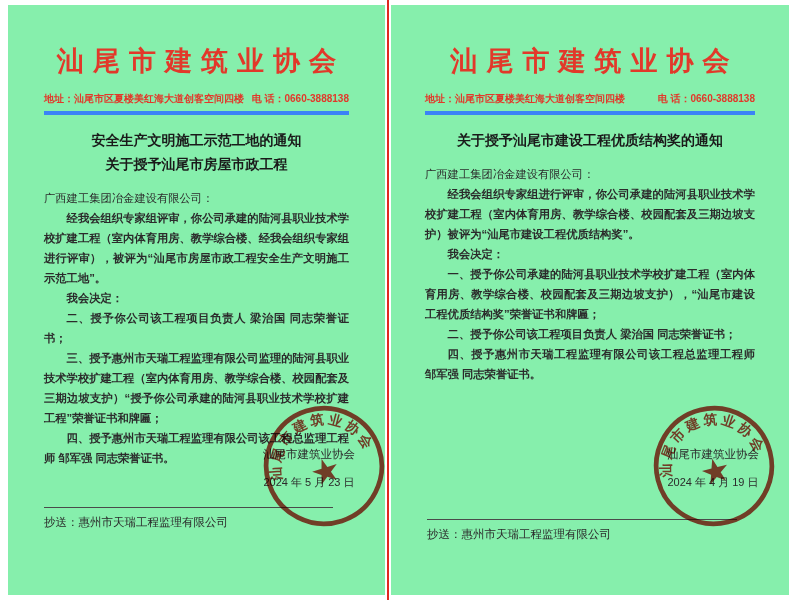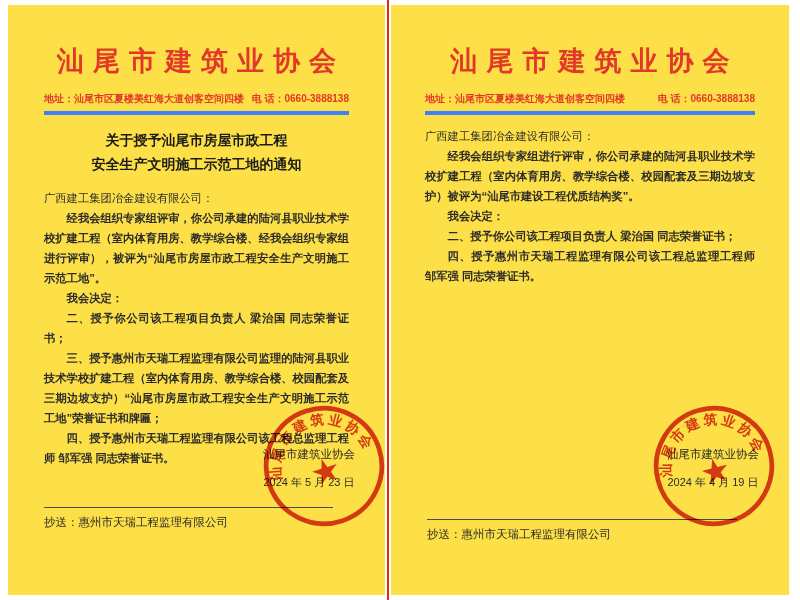--- a/index.html
+++ b/index.html
@@ -1,20 +1,20 @@
 <!DOCTYPE html>
 <html><head>
 <meta charset="utf-8">
 <style>
   * { margin:0; padding:0; box-sizing:border-box; }
   html,body { width:800px; height:600px; overflow:hidden; background:#ffffff;
               font-family:"Liberation Sans","DejaVu Sans",sans-serif; }
   .screen { position:relative; width:800px; height:600px; background:#ffffff; }
 
-  .page { position:absolute; top:5px; height:590px; background:#fde047; padding:0 36px; }
+  .page { position:absolute; top:5px; height:590px; background:#86efac; padding:0 36px; }
   .page-left  { left:8px;   width:377px; }
   .page-right { left:391px; width:398px; padding:0 34px; }
 
   .divider { position:absolute; left:387px; top:0; width:2px; height:600px; background:#e0281e; }
 
   .org-name { margin-top:38px; text-align:center; color:#e2382a; font-weight:bold;
               font-size:27px; letter-spacing:9px; text-indent:9px; white-space:nowrap; }
 
   .addr-row { display:flex; justify-content:space-between; align-items:baseline;
               margin-top:13px; padding-bottom:5px; border-bottom:4px solid #3b82f6;
@@ -47,29 +47,29 @@
 
 <div class="screen">
 
   <div class="page page-left">
     <h1 class="org-name">汕尾市建筑业协会</h1>
     <div class="addr-row">
       <span>地址：汕尾市区夏楼美红海大道创客空间四楼</span>
       <span>电 话：0660-3888138</span>
     </div>
     <div class="doc-title">
+      <h2>安全生产文明施工示范工地的通知</h2>
       <h2>关于授予汕尾市房屋市政工程</h2>
-      <h2>安全生产文明施工示范工地的通知</h2>
     </div>
     <div class="body">
       <p class="salutation">广西建工集团冶金建设有限公司：</p>
       <p class="indent">经我会组织专家组评审，你公司承建的陆河县职业技术学校扩建工程（室内体育用房、教学综合楼、经我会组织专家组进行评审），被评为“汕尾市房屋市政工程安全生产文明施工示范工地”。</p>
       <p class="indent">我会决定：</p>
       <p class="indent">二、授予你公司该工程项目负责人 梁治国 同志荣誉证书；</p>
-      <p class="indent">三、授予惠州市天瑞工程监理有限公司监理的陆河县职业技术学校扩建工程（室内体育用房、教学综合楼、校园配套及三期边坡支护）“汕尾市房屋市政工程安全生产文明施工示范工地”荣誉证书和牌匾；</p>
+      <p class="indent">三、授予惠州市天瑞工程监理有限公司监理的陆河县职业技术学校扩建工程（室内体育用房、教学综合楼、校园配套及三期边坡支护）“授予你公司承建的陆河县职业技术学校扩建工程”荣誉证书和牌匾；</p>
       <p class="indent">四、授予惠州市天瑞工程监理有限公司该工程总监理工程师 邹军强 同志荣誉证书。</p>
     </div>
     <div class="signature">
       <div>汕尾市建筑业协会</div>
       <div class="sig-date">2024 年 5 月 23 日</div>
     </div>
     <div class="seal">
       <svg viewBox="0 0 120 120" width="126" height="126">
         <circle cx="60" cy="60" r="55" fill="none" stroke="#d0271e" stroke-width="4.5"></circle>
         <path id="sealArcL" d="M 18,62 A 42,42 0 0 1 102,62" fill="none"></path>
@@ -86,24 +86,28 @@
   </div>
 
   <div class="divider"></div>
 
   <div class="page page-right">
     <h1 class="org-name">汕尾市建筑业协会</h1>
     <div class="addr-row">
       <span>地址：汕尾市区夏楼美红海大道创客空间四楼</span>
       <span>电 话：0660-3888138</span>
     </div>
+    <div class="doc-title">
+      <h2>关于授予汕尾市建设工程优质结构奖的通知</h2>
+    </div>
     <div class="body">
       <p class="salutation">广西建工集团冶金建设有限公司：</p>
       <p class="indent">经我会组织专家组进行评审，你公司承建的陆河县职业技术学校扩建工程（室内体育用房、教学综合楼、校园配套及三期边坡支护）被评为“汕尾市建设工程优质结构奖”。</p>
       <p class="indent">我会决定：</p>
+      <p class="indent">一、授予你公司承建的陆河县职业技术学校扩建工程（室内体育用房、教学综合楼、校园配套及三期边坡支护），“汕尾市建设工程优质结构奖”荣誉证书和牌匾；</p>
       <p class="indent">二、授予你公司该工程项目负责人 梁治国 同志荣誉证书；</p>
       <p class="indent">四、授予惠州市天瑞工程监理有限公司该工程总监理工程师 邹军强 同志荣誉证书。</p>
     </div>
     <div class="signature">
       <div>汕尾市建筑业协会</div>
       <div class="sig-date">2024 年 4 月 19 日</div>
     </div>
     <div class="seal">
       <svg viewBox="0 0 120 120" width="126" height="126">
         <circle cx="60" cy="60" r="55" fill="none" stroke="#d0271e" stroke-width="4.5"></circle>

